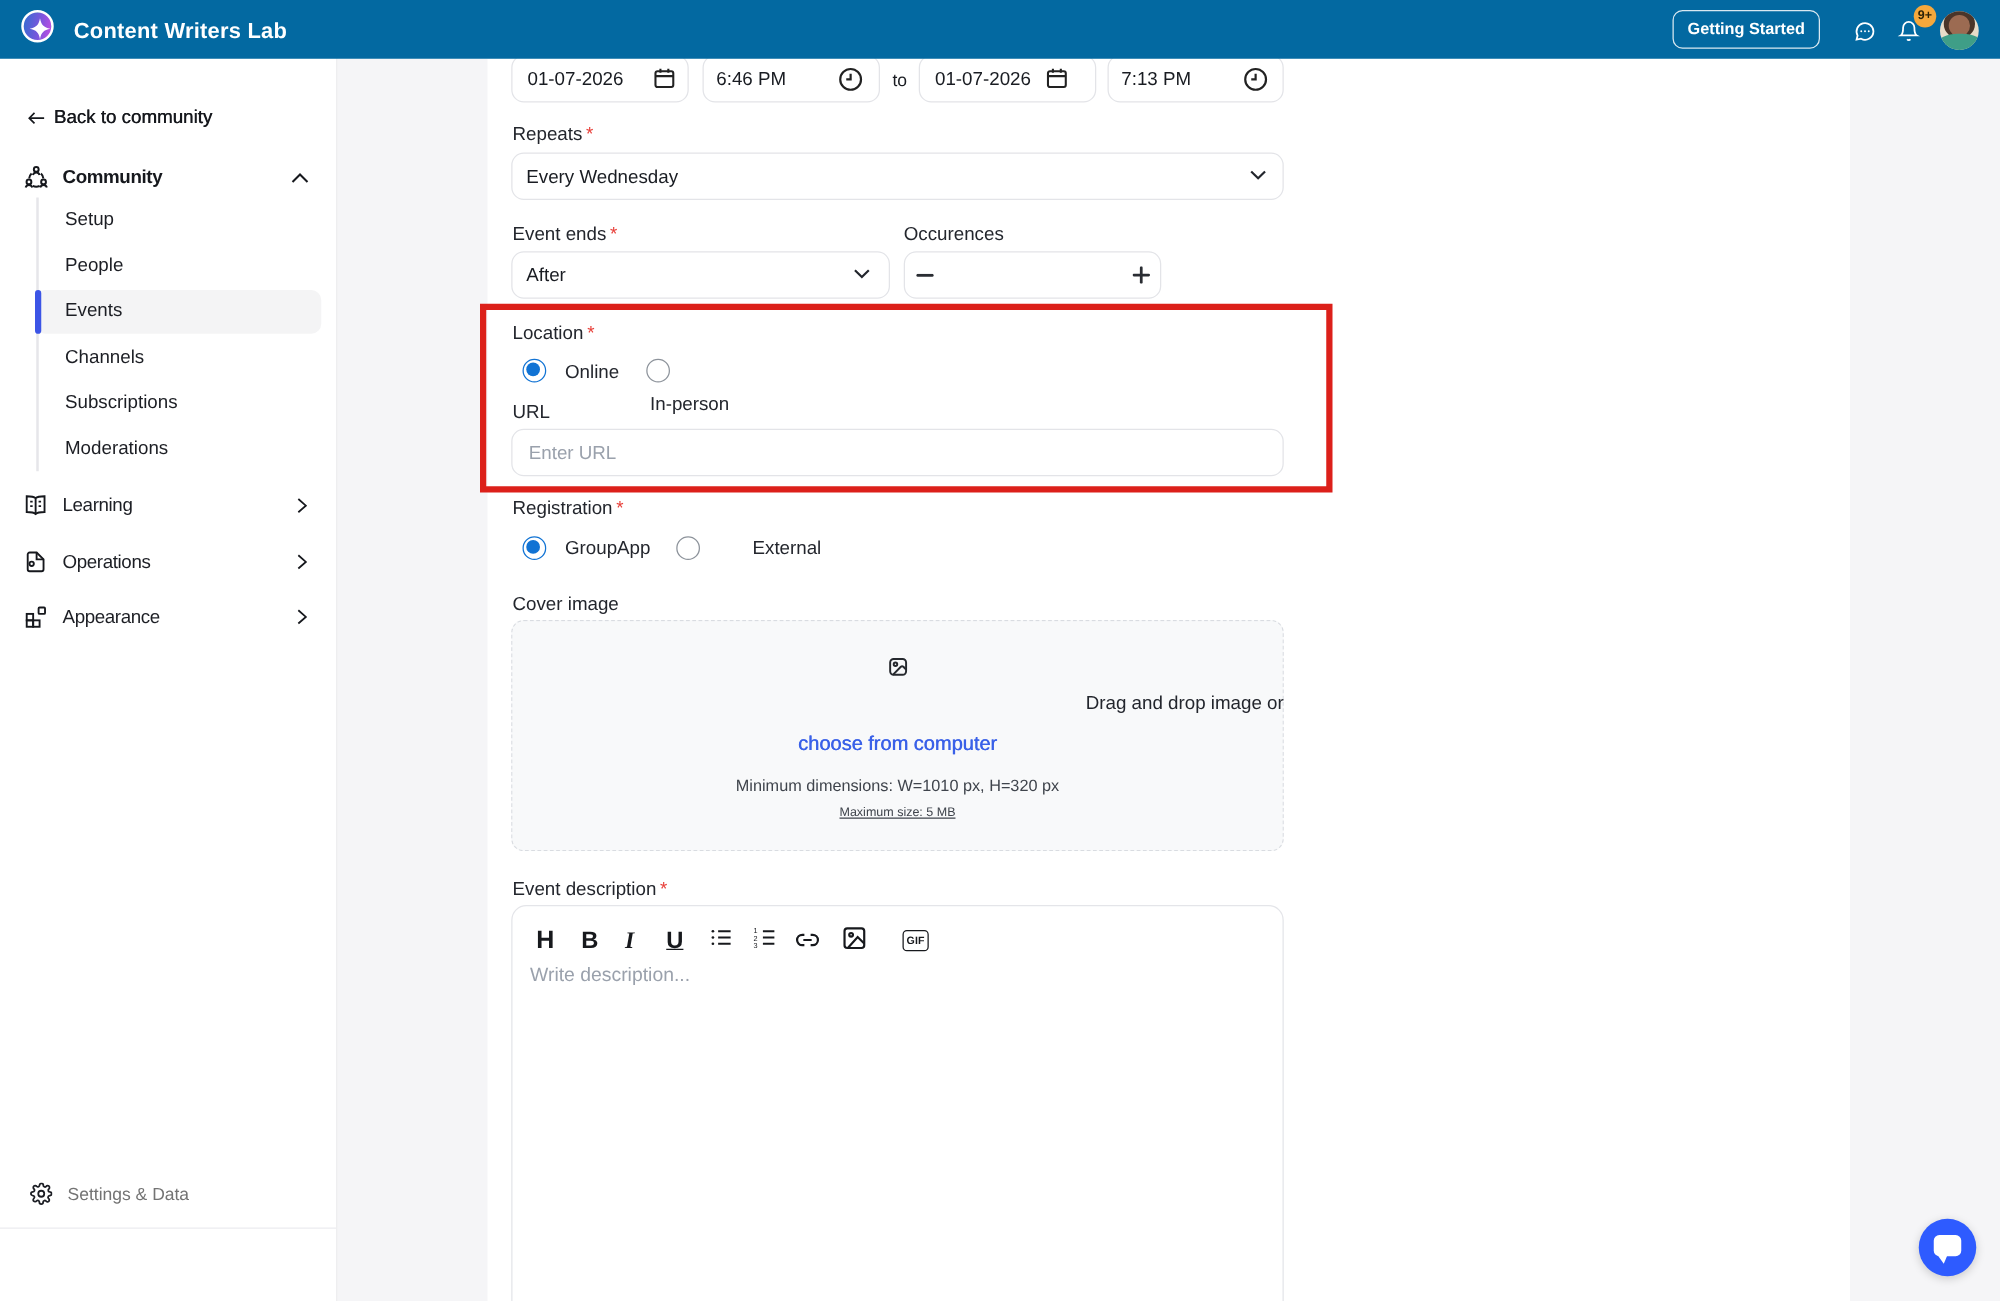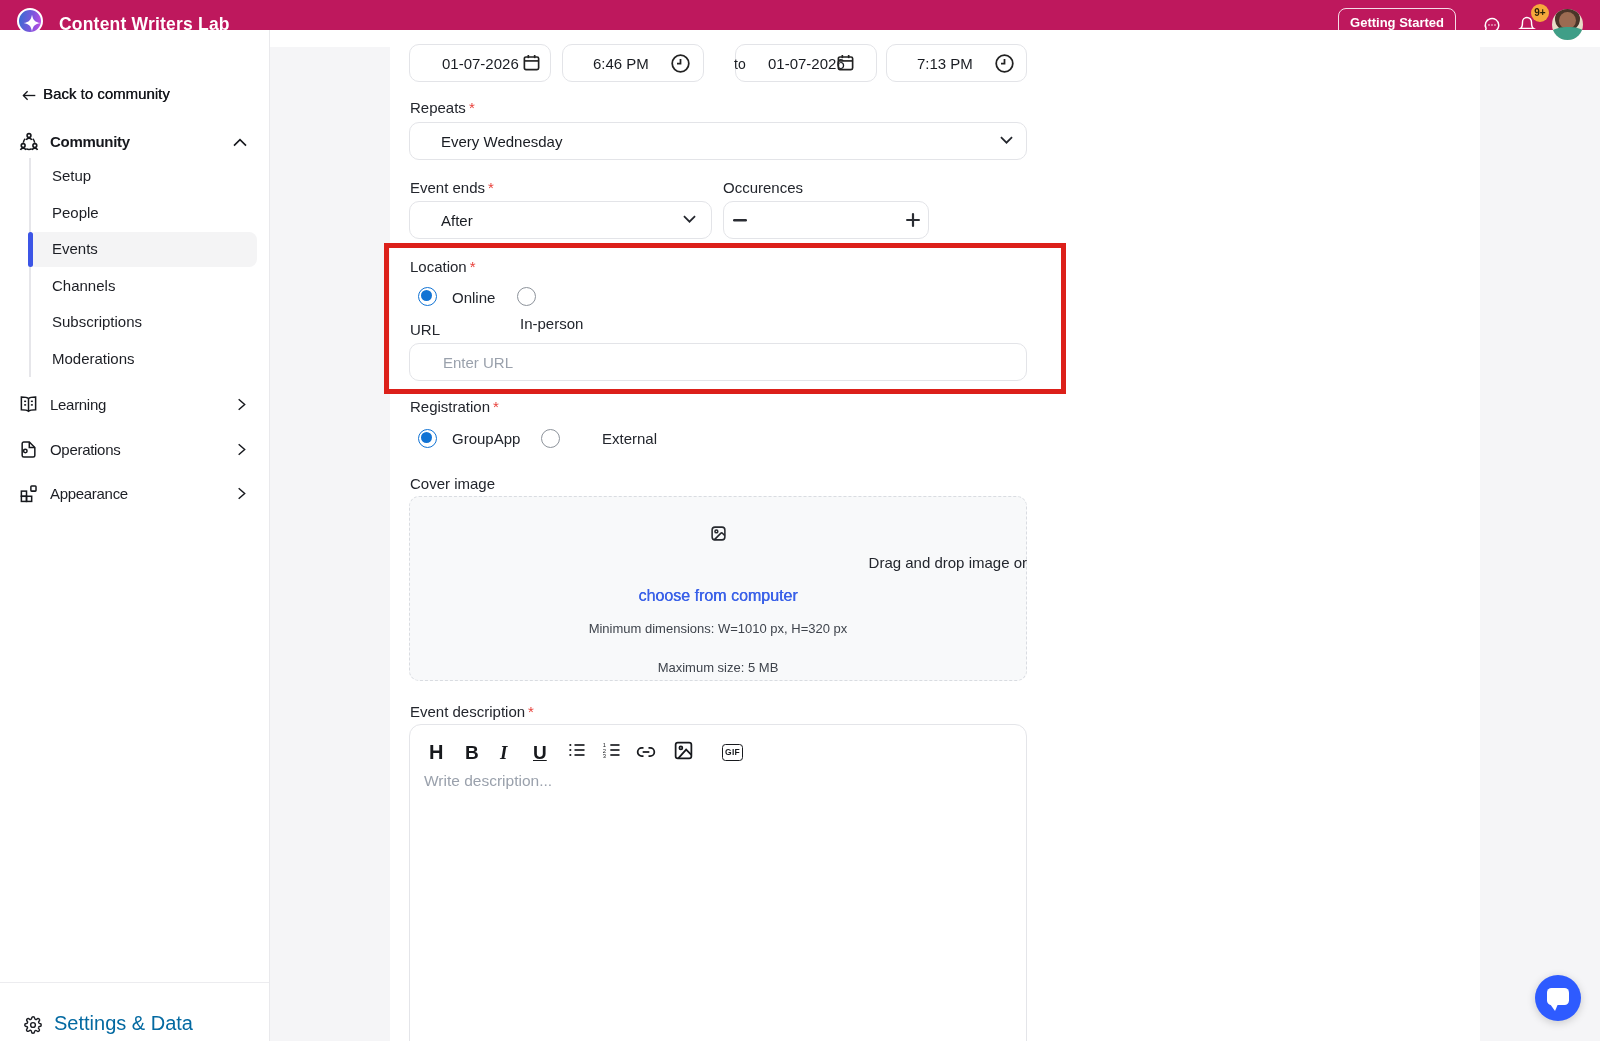--- a/index.html
+++ b/index.html
@@ -1,20 +1,20 @@
 <!DOCTYPE html>
 <html><head>
 <meta charset="utf-8">
 <style>
 * { margin:0; padding:0; box-sizing:border-box; }
 html,body { width:1600px; height:1041px; overflow:hidden; font-family:"Liberation Sans", sans-serif; background:#fff; }
 .abs { position:absolute; }
 
 
-#header { position:absolute; left:0; top:0; width:1600px; height:30px; background:#be185d; z-index:50; }
+#header { position:absolute; left:0; top:0; width:1600px; height:47px; background:#0369a1; z-index:50; }
 #logo { position:absolute; left:17px; top:8px; width:26px; height:26px; border-radius:50%;
   background:linear-gradient(100deg,#3a6bd2 5%,#8055dd 60%,#bb4ee2 95%); border:2.5px solid #fff; }
 #logo svg { position:absolute; left:3px; top:3px; }
 #brand { position:absolute; left:59px; top:14px; font-size:17.5px; font-weight:bold; color:#fff; letter-spacing:0.2px; }
 #gs-btn { position:absolute; left:1338px; top:8px; width:118px; height:31px; border:1.5px solid rgba(255,255,255,0.85); border-radius:8px;
   color:#fff; font-size:13px; font-weight:bold; text-align:center; line-height:28px; }
 .hicon { position:absolute; top:16px; }
 #badge { position:absolute; left:1531px; top:4px; width:18px; height:18px; border-radius:50%; background:#f6a83c;
   color:#2c2208; font-size:10px; font-weight:bold; text-align:center; line-height:18px; z-index:52;}
 #avatar { position:absolute; left:1552px; top:9px; width:31px; height:31px; border-radius:50%; overflow:hidden;
@@ -28,30 +28,30 @@
 #back { position:absolute; left:22px; top:85px; font-size:15px; color:#16181d; text-shadow:0.3px 0 0 #16181d; }
 #back svg { vertical-align:-2.5px; margin-right:7px; }
 .navhead { position:absolute; left:50px; font-size:15px; font-weight:bold; color:#16181d; letter-spacing:-0.3px; }
 .navicon { position:absolute; left:19px; }
 .chev { position:absolute; left:232px; }
 .subline { position:absolute; left:29px; top:158px; width:2px; height:219px; background:#e6e6ea; }
 .subitem { position:absolute; left:52px; font-size:15px; color:#1c1e24; }
 #ev-pill { position:absolute; left:28px; top:232px; width:229px; height:35px; background:#f4f4f5; border-radius:8px; }
 #ev-bar { position:absolute; left:28px; top:232px; width:5px; height:35px; background:#3c55e6; border-radius:4px; z-index:2;}
 #sb-div { position:absolute; left:0; top:982px; width:269px; height:1px; background:#ececef; }
-#settings { position:absolute; left:24px; top:1012px; font-size:20px; color:#0369a1; }
+#settings { position:absolute; left:24px; top:946px; font-size:14px; color:#737373; }
 #settings svg { vertical-align:-4px; margin-right:12px; }
 
 
 #graybg { position:absolute; left:270px; top:47px; width:1330px; height:994px; background:#f5f5f7; }
 #card { position:absolute; left:390px; top:47px; width:1090px; height:994px; background:#fff; }
 
 
 .field { position:absolute; border:1px solid #e3e4e8; border-radius:10px; background:#fff; }
-.ftext { position:absolute; font-size:15px; color:#191c22;margin-left:20px; }
+.ftext { position:absolute; font-size:15px; color:#191c22; }
 .label { position:absolute; font-size:15px; color:#23262d; }
 .star { color:#e8403a; margin-left:3px; }
 .ph { color:#9aa1ac; }
 .radio-on { position:absolute; width:19px; height:19px; border-radius:50%; border:1.8px solid #1173d4; background:#fff; }
 .radio-on::after { content:""; position:absolute; left:2.2px; top:2.2px; width:11px; height:11px; border-radius:50%; background:#1173d4; }
 .radio-off { position:absolute; width:19px; height:19px; border-radius:50%; border:1.6px solid #8d939b; background:#fff; }
 
 #redbox { position:absolute; left:384px; top:243px; width:682px; height:151px; border:5.5px solid #dc201a; z-index:30; }
 
 #dropzone { position:absolute; left:409px; top:496px; width:618px; height:185px; background:#f8f9fa; border:1px dashed #d9dce1; border-radius:10px; }
@@ -145,21 +145,21 @@
 <div class="label" style="left:410px; top:475px;">Cover image</div>
 <div id="dropzone"></div>
 <svg class="abs" style="left:710px; top:525px;" width="17" height="17" viewBox="0 0 24 24" fill="none" stroke="#26292e" stroke-width="2.2">
     <rect x="3" y="3" width="18" height="18" rx="4"></rect>
     <circle cx="9" cy="9" r="2"></circle>
     <path d="m21 15-3.1-3.1a2 2 0 0 0-2.8 0L6 21"></path>
   </svg>
 <div class="dz-t" style="left:409px; top:554px; font-size:15px; color:#23262d;text-align:right;">Drag and drop image or</div>
 <div class="dz-t" style="left:409px; top:587px; font-size:16px; color:#3a61e8; text-shadow:0.4px 0 0 #3a61e8;">choose from computer</div>
 <div class="dz-t" style="left:409px; top:621px; font-size:13px; color:#3f444c;">Minimum dimensions: W=1010 px, H=320 px</div>
-<div class="dz-t" style="left:409px; top:660px; font-size:13px; color:#3f444c;">Maximum size: 5 MB</div>
+<div class="dz-t" style="left:409px; top:645px; font-size:10px; color:#3f444c;text-decoration:underline;">Maximum size: 5 MB</div>
 
 <div class="label" style="left:410px; top:703px;">Event description<span class="star">*</span></div>
 <div id="editor"></div>
 <div class="abs" style="left:429px; top:741px; font-size:20px; font-weight:bold; color:#17191d;">H</div>
 <div class="abs" style="left:465px; top:742px; font-size:19px; font-weight:bold; color:#17191d;">B</div>
 <div class="abs" style="left:500px; top:742px; font-size:19px; font-weight:bold; font-style:italic; color:#17191d; font-family:'Liberation Serif', serif;">I</div>
 <div class="abs" style="left:533px; top:742px; font-size:19px; font-weight:bold; color:#17191d; text-decoration:underline;">U</div>
 <svg class="tbi" style="left:567px;" width="20" height="20" viewBox="0 0 24 24" fill="none" stroke="#17191d" stroke-width="2">
     <line x1="9" y1="6" x2="21" y2="6"></line>
     <line x1="9" y1="12" x2="21" y2="12"></line>

